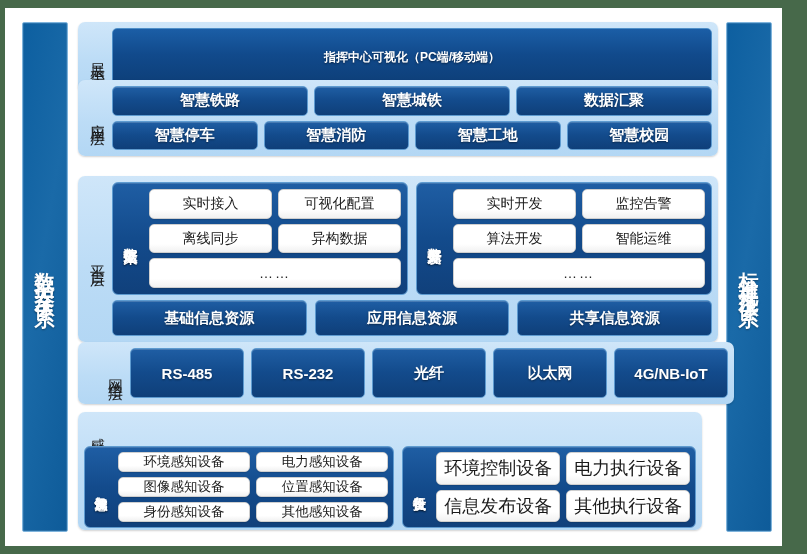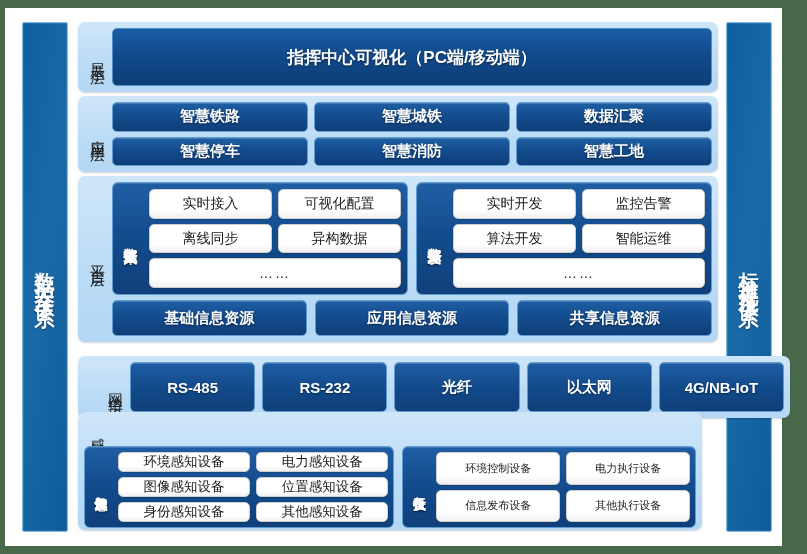--- a/index.html
+++ b/index.html
@@ -92,26 +92,26 @@
   }
 
   
   #layer-display{left:78px;top:22px;width:640px;height:70px;}
   #display-banner{
     flex:1 1 auto;height:100%;
     background:linear-gradient(180deg,#1b5ea6 0%,#114a8c 45%,#0d3e77 100%);
     border:1px solid #4f8fc8;
     border-radius:5px;
     display:flex;align-items:center;justify-content:center;
-    color:#fff;font-size:17px;font-weight:700;
+    color:#fff;font-size:12px;font-weight:700;
     text-shadow:0 1px 2px rgba(0,0,0,.5);
   }
 
   
-  #layer-app{left:78px;top:96px;width:640px;height:76px;}
+  #layer-app{left:78px;top:80px;width:640px;height:76px;}
   .app-row{display:flex;gap:6px;flex:1 1 0;}
   .app-row .chip{flex:1 1 0;}
 
   
   #layer-platform{left:78px;top:176px;width:640px;height:166px;}
   .plat-top{display:flex;gap:8px;flex:0 0 113px;}
   .plat-group{
     flex:1 1 0;
     background:linear-gradient(180deg,#1f5ea4 0%,#134b8c 50%,#10407b 100%);
     border:1px solid #5e9bd0;
@@ -130,21 +130,21 @@
   }
   .plat-group-body{flex:1 1 auto;display:flex;flex-direction:column;gap:5px;min-width:0;}
   .plat-grid-row{display:flex;gap:6px;flex:1 1 0;}
   .plat-grid-row .wchip{flex:1 1 0;}
   .plat-wide{flex:1 1 0;}
   .dots{letter-spacing:2px;font-size:14px;color:#222;}
   .plat-bottom{display:flex;gap:8px;flex:1 1 auto;}
   .plat-bottom .chip{flex:1 1 0;}
 
   
-  #layer-net{left:78px;top:356px;width:712px;height:62px;padding-left:24px;}
+  #layer-net{left:78px;top:342px;width:656px;height:62px;padding-left:24px;}
   .net-row{display:flex;gap:7px;flex:1 1 auto;}
   .net-row .chip{flex:1 1 0;font-size:15px;}
 
   
   #layer-sense{left:78px;top:412px;width:624px;height:118px;flex-direction:column;}
   .sense-wrap{display:flex;gap:8px;flex:1 1 auto;}
   .sense-group{
     background:linear-gradient(180deg,#1f5ea4 0%,#134b8c 50%,#10407b 100%);
     border:1px solid #5e9bd0;
     border-radius:6px;
@@ -156,21 +156,21 @@
   #sense-group-actuating{flex:1 1 0;}
   .sense-label{flex:0 0 22px;display:flex;align-items:center;justify-content:center;}
   .sense-label span{
     writing-mode:vertical-rl;text-orientation:upright;
     color:#ffffff;font-size:13px;font-weight:700;letter-spacing:0px;line-height:1;
     text-shadow:0 1px 2px rgba(0,0,0,.45);
   }
   .sense-body{flex:1 1 auto;display:flex;flex-direction:column;gap:5px;min-width:0;}
   .sense-row{display:flex;gap:6px;flex:1 1 0;}
   .sense-row .wchip{flex:1 1 0;font-size:13.5px;}
-  #sense-group-actuating .sense-row .wchip{font-size:11px;}
+  #sense-group-actuating .sense-row .wchip{font-size:18px;}
 </style>
 </head>
 <body>
 
 <div id="canvas">
   <div class="card"></div>
 
   <div class="sidebar" id="sidebar-left">
     <span class="vtext">数据安全体系</span>
   </div>
@@ -195,20 +195,21 @@
     <div class="layer-body">
       <div class="app-row">
         <div class="chip">智慧铁路</div>
         <div class="chip">智慧城铁</div>
         <div class="chip">数据汇聚</div>
       </div>
       <div class="app-row">
         <div class="chip">智慧停车</div>
         <div class="chip">智慧消防</div>
         <div class="chip">智慧工地</div>
+        <div class="chip">智慧校园</div>
       </div>
     </div>
   </div>
 
   <div class="layer" id="layer-platform">
     <div class="layer-label">
       <span>平台层</span>
     </div>
     <div class="layer-body">
 

